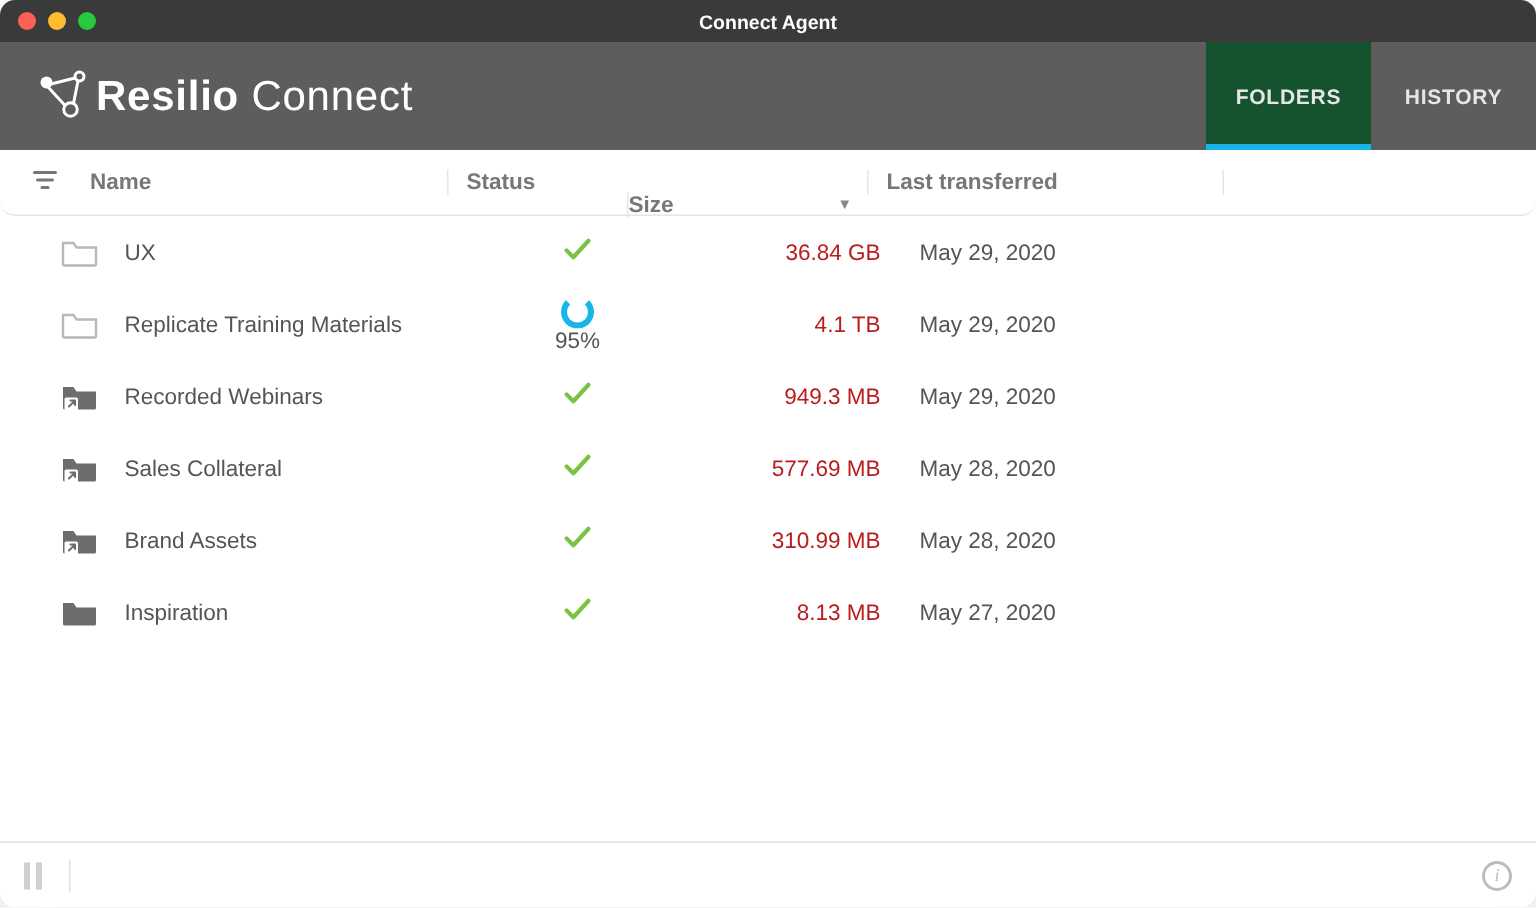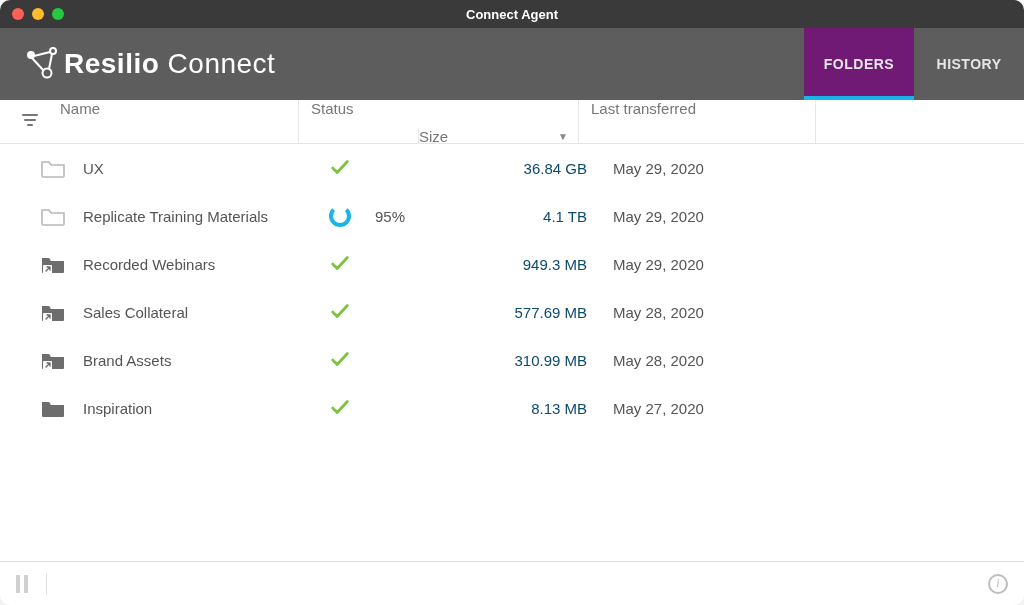--- a/index.html
+++ b/index.html
@@ -22,40 +22,40 @@
     }
     .brand { display:flex; align-items:center; padding-left:20px; }
     .brand-name { font-size:28px; font-weight:300; letter-spacing:.5px; }
     .brand-name b { font-weight:700; }
     .tabs { display:flex; align-items:stretch; }
     .tab {
       display:flex; align-items:center; justify-content:center;
       width:110px; font-size:14px; font-weight:700; letter-spacing:.5px;
       color:#e6e6e6; cursor:pointer; position:relative;
     }
-    .tab.active { background:#701a75; }
+    .tab.active { background:#14532d; }
     .tab.active::after {
       content:""; position:absolute; bottom:0; left:0; right:0; height:4px; background:#19b5e6;
     }
     .colheader {
-      display:flex; height:44px; border-bottom:1px solid #e6e6e6;
-      color:#777; font-size:15px; font-weight:400;
+      display:flex; align-items:center; height:44px; border-bottom:1px solid #e6e6e6;
+      color:#777; font-size:15px; font-weight:700;border-radius:10px;
     }
     .col-filter { width:60px; display:flex; align-items:center; justify-content:center; }
     .col-name { width:238px; padding-right:8px; }
     .col-status { width:120px; border-left:1px solid #e6e6e6; padding-left:12px; }
     .col-size { width:160px; border-left:1px solid #e6e6e6; padding-left:0; display:flex; align-items:center; justify-content:space-between; padding-right:10px;margin-top:29px; }
     .col-date { width:238px; border-left:1px solid #e6e6e6; padding-left:12px; border-right:1px solid #e6e6e6; }
     .sort-caret { font-size:10px; color:#888; }
     .rows { flex:1; overflow:auto; }
     .row { display:flex; align-items:center; height:48px; color:#555; font-size:15px;padding-left:23px; }
     .r-icon { width:60px; display:flex; align-items:center; justify-content:center; }
     .r-name { width:238px; color:#555; }
-    .r-status { width:120px; display:flex; align-items:center; gap:24px; padding-left:8px; }
-    .r-size { width:160px; text-align:right; padding-right:14px; color:#0c4a6e; }
+    .r-status { width:120px; display:flex; align-items:center; gap:0; padding-left:8px;flex-direction:column; }
+    .r-size { width:160px; text-align:right; padding-right:14px; color:#b91c1c; }
     .r-date { width:210px; padding-left:12px; color:#555; }
     .check svg { width:22px; height:22px; }
     .check path { stroke:#7cc142; stroke-width:3; fill:none; stroke-linecap:round; stroke-linejoin:round; }
     .spinner {
       width:22px; height:22px; border:4px solid #19b5e6; border-top-color:transparent;
       border-radius:50%;
     }
     .statusbar {
       height:44px; border-top:1px solid #e0e0e0; display:flex; align-items:center;
       justify-content:space-between; padding:0 16px; color:#bdbdbd;

